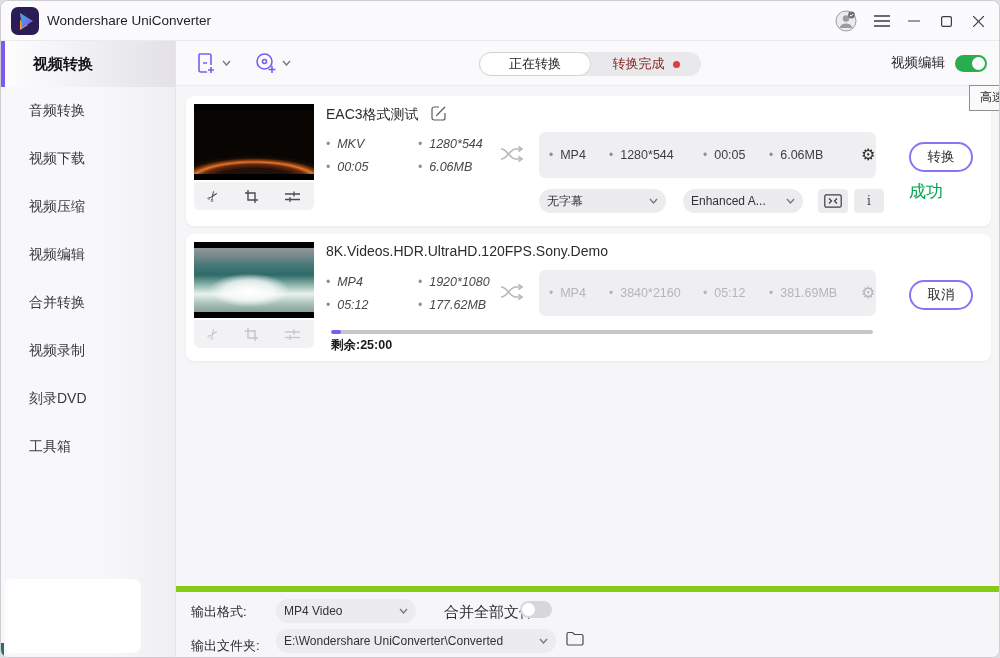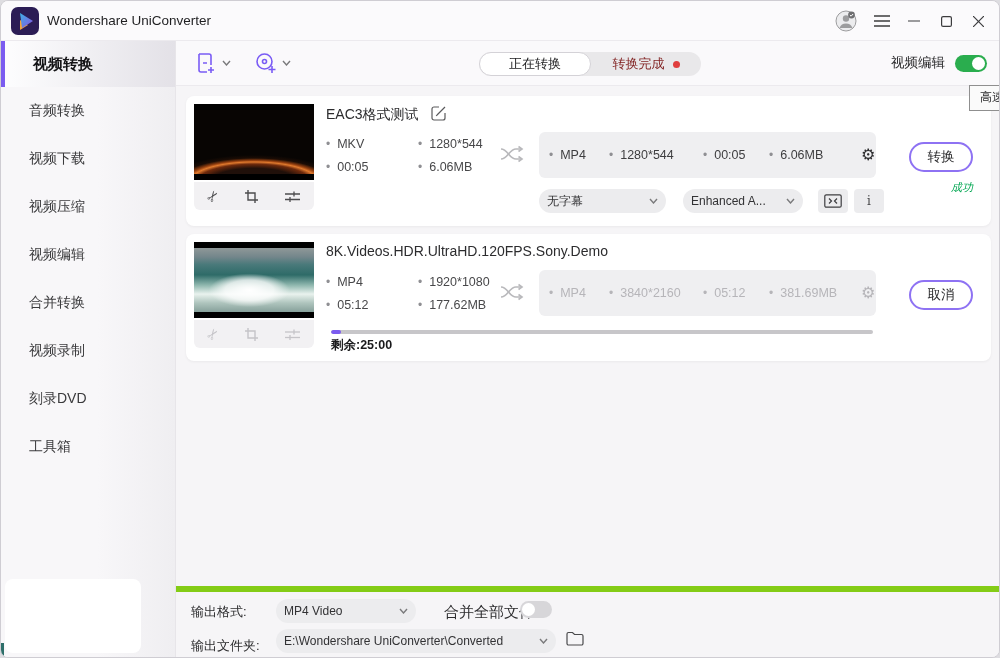--- a/index.html
+++ b/index.html
@@ -71,38 +71,38 @@
   .thumbtools { position:absolute; left:8px; top:86px; width:120px; height:28px; background:#f2f1f3;
                 border-radius:0 0 6px 6px; display:flex; align-items:center; justify-content:space-around; }
   .ttool { font-size:14px; color:#4c4c4e; display:flex; align-items:center; }
   .ttool.scissor { transform:rotate(-55deg); }
   .dimtool .ttool { color:#c5c4c8; }
   .dimtool .ttool svg { stroke:#c5c4c8; }
   .ttool svg { stroke:#4c4c4e; }
   .title-row { position:absolute; left:140px; top:9px; display:flex; align-items:center; gap:12px; }
   .task-title { font-size:14px; color:#2c2c2e; }
   .src-info { position:absolute; left:140px; top:36px; display:grid;
-              grid-template-columns:92px auto; grid-auto-rows:23px; font-size:12.5px; color:#48484a; }
+              grid-template-columns:92px auto; grid-auto-rows:23px; font-size:12.5px; color:#48484a;font-style:italic; }
   .cell { display:flex; align-items:center; }
   .bullet::before { content:"•"; color:#8f8f93; margin-right:7px; font-size:12px; }
   .shuffle { position:absolute; left:313px; top:48px; }
   .outbox { position:absolute; left:353px; top:36px; width:337px; height:46px; background:#efeff1;
             border-radius:6px; display:flex; align-items:center; padding:0 8px 0 10px;
             font-size:12.5px; color:#3e3e40; }
   .outbox .cell { flex:none; }
   .ob-format { width:60px; } .ob-res { width:94px; } .ob-dur { width:66px; } .ob-size { width:82px; }
   .ob-div { width:1px; height:24px; background:#d8d7da; margin-right:6px; }
   .gear { font-size:16px; color:#2e2e30; line-height:1; padding:0 4px; }
   .card2 .outbox, .card2 .outbox .bullet::before { color:#b6b5b9; }
   .card2 .gear { color:#b6b5b9; }
   .action-btn { position:absolute; left:723px; top:46px; width:64px; height:30px; background:#fff;
                 border:2px solid #8e72f3; border-radius:16px; font-size:13.5px; color:#2c2c2e;
                 display:flex; align-items:center; justify-content:center; cursor:default; }
-  .status-success { position:absolute; left:723px; top:84px; width:64px; text-align:right;
-                    font-size:11px; color:#00a651;font-style:italic; }
+  .status-success { position:absolute; left:723px; top:84px; width:64px; text-align:left;
+                    font-size:17px; color:#00a651; }
   .dd { background:#ececee; border-radius:12px; height:24px; display:flex; align-items:center;
         justify-content:space-between; padding:0 8px; font-size:12px; color:#323234; }
   .dd-sub { position:absolute; left:353px; top:93px; width:127px; }
   .dd-audio { position:absolute; left:497px; top:93px; width:120px; }
   .sq-btn { position:absolute; top:93px; width:30px; height:24px; background:#ececee; border-radius:4px;
             display:flex; align-items:center; justify-content:center; color:#454547; }
   .sq1 { left:632px; } .sq2 { left:668px; font-size:12px; font-family:"DejaVu Serif",serif; }
   .progress-track { position:absolute; left:145px; top:96px; width:542px; height:4px;
                     background:#c7c6c9; border-radius:2px; overflow:hidden; }
   .progress-fill { height:100%; background:#7b5cf0; min-width:10px; border-radius:2px; }

